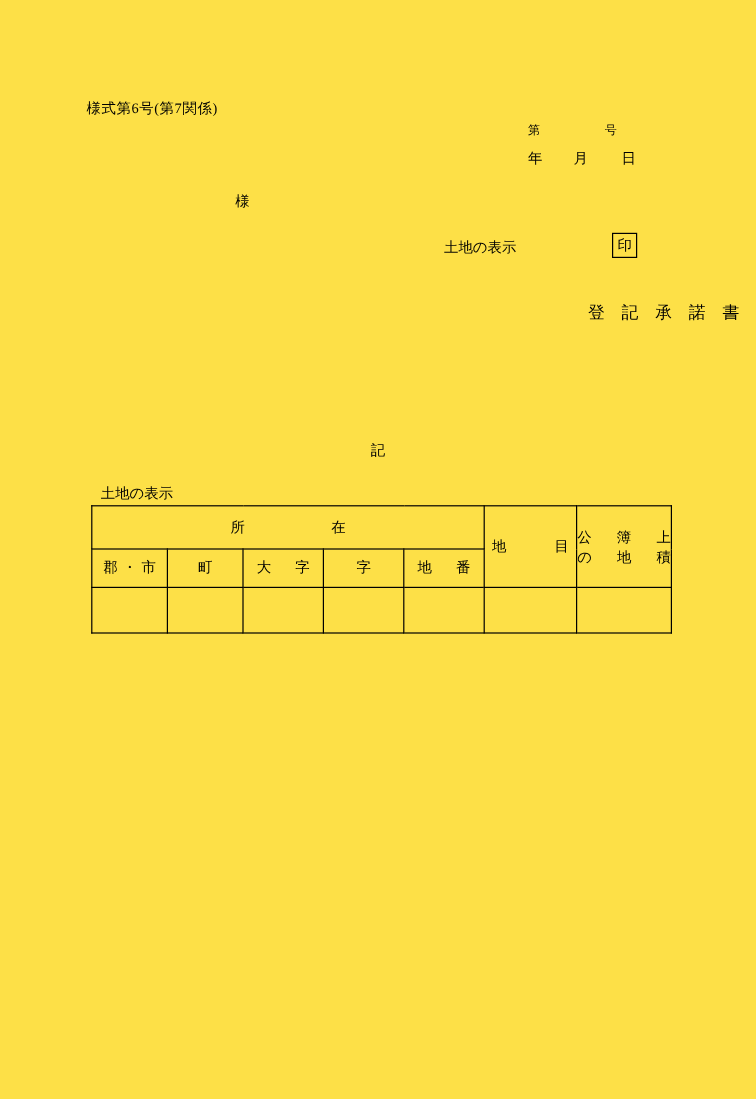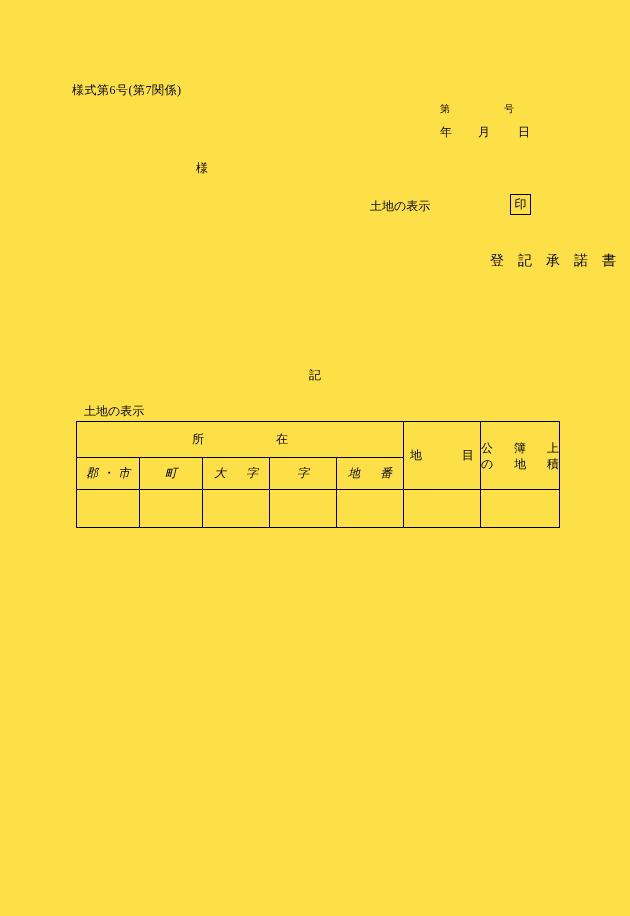--- a/index.html
+++ b/index.html
@@ -132,21 +132,21 @@
   }
   .c-gun   { width: 62px; }
   .c-cho   { width: 62px; }
   .c-ooaza { width: 66px; }
   .c-aza   { width: 66px; }
   .c-chiba { width: 66px; }
   .c-chimoku { width: 76px; }
   .c-koubo { width: 78px; }
 
   .r1 { height: 36px; margin-left: 13px; }
-  .r2 { height: 32px; font-style: italic; }
+  .r2 { height: 32px; }
   .r3 { height: 38px; }
 
   .sp-shozai {
     letter-spacing: 30px;
     text-indent: 30px;
   }
   .sp-ooaza, .sp-gun {
     letter-spacing: 4px;
     text-indent: 4px;
   }

